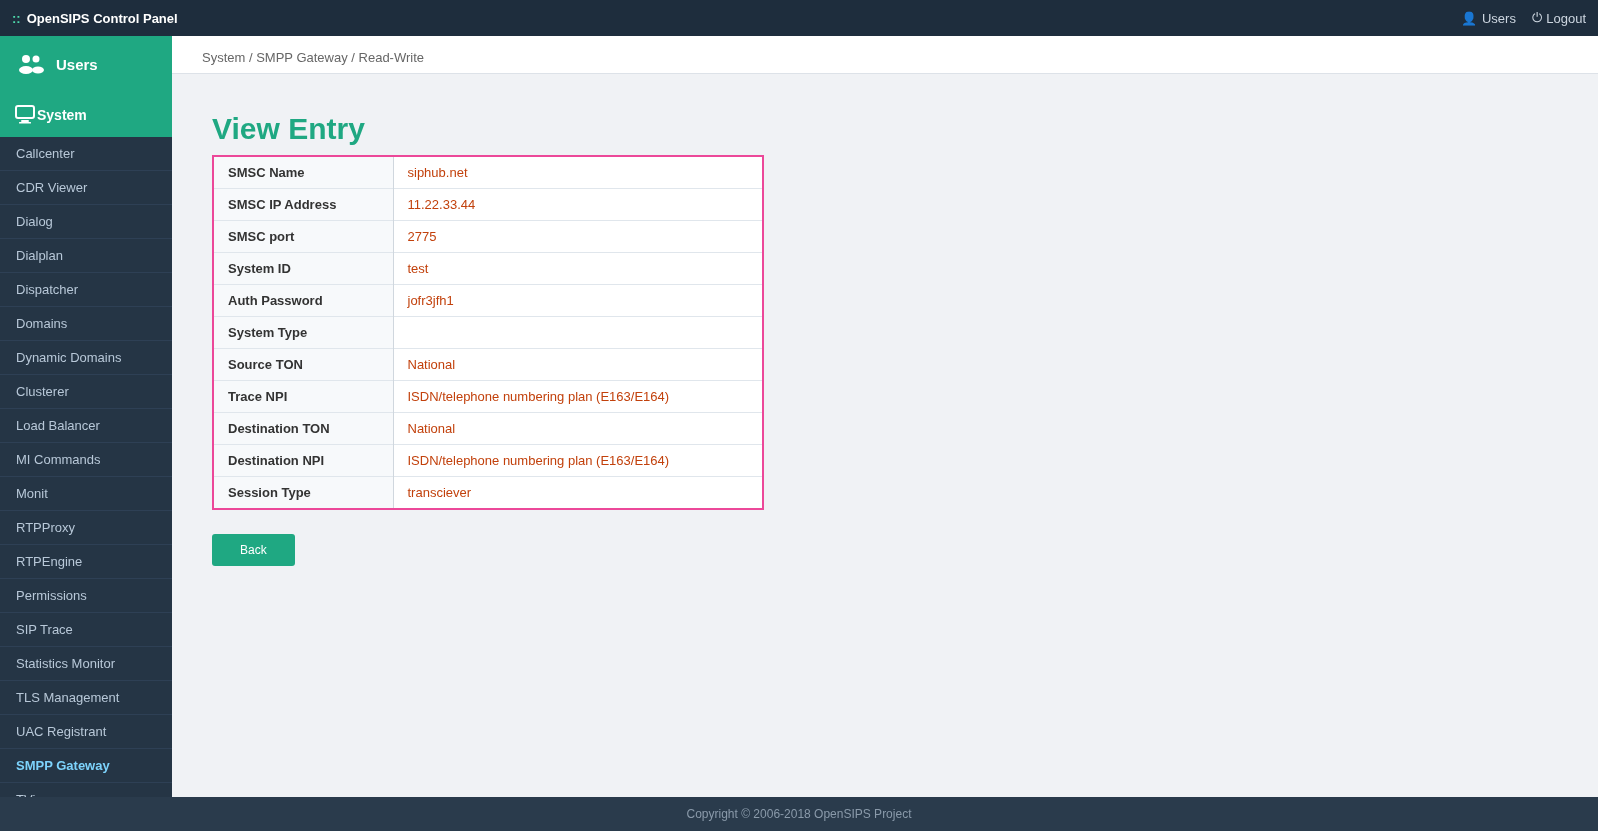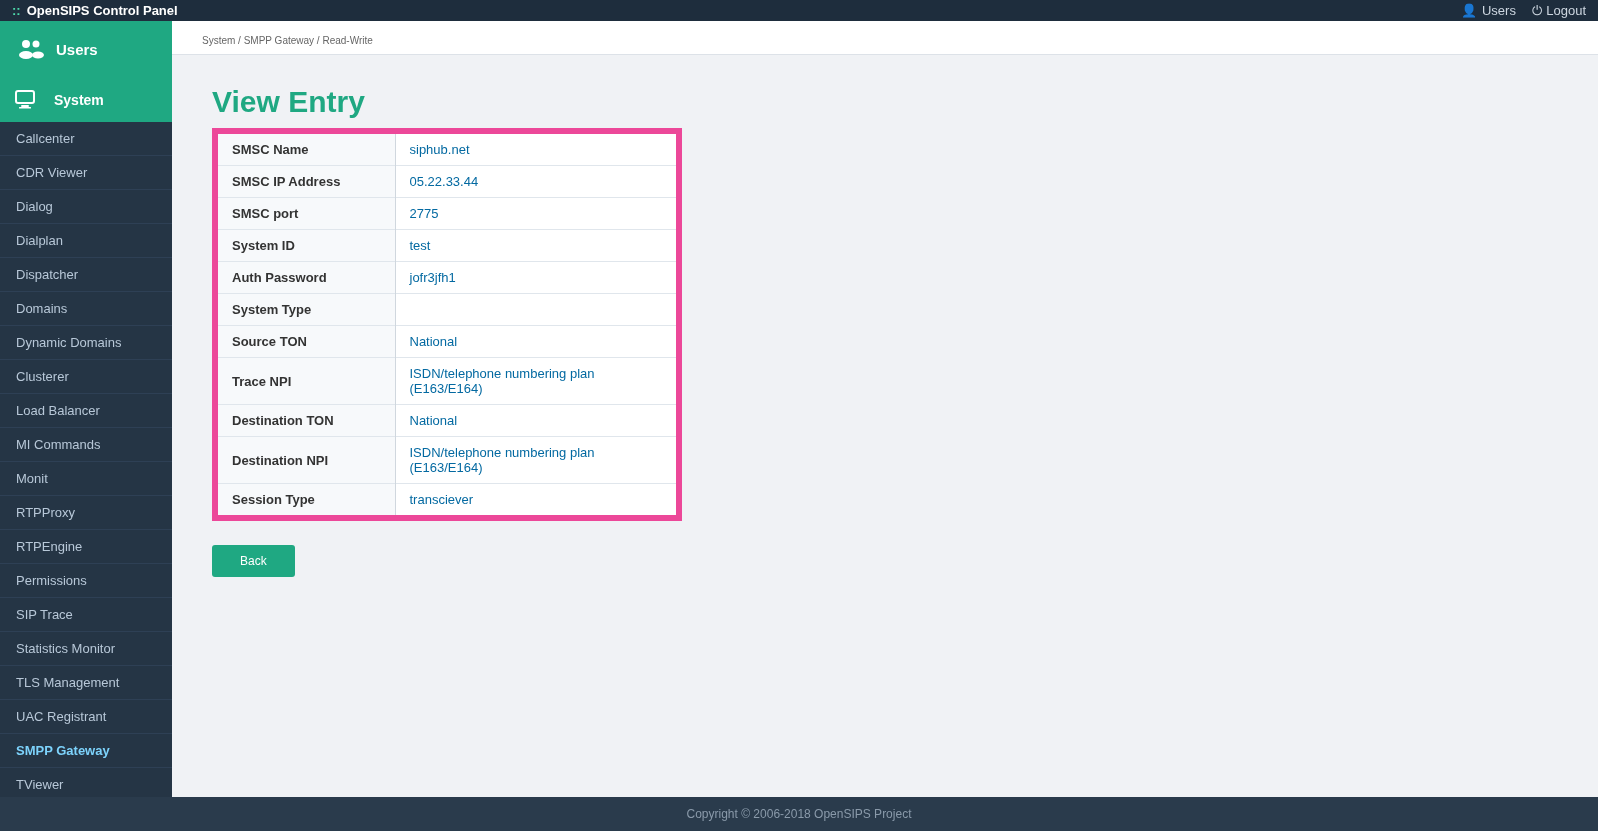--- a/index.html
+++ b/index.html
@@ -1,21 +1,21 @@
 <!DOCTYPE html>
 <html><head>
   <meta charset="utf-8">
   <style>
     * { box-sizing: border-box; margin: 0; padding: 0; }
     body { font-family: Arial, sans-serif; font-size: 14px; background: #f0f2f5; display: flex; flex-direction: column; height: 831px; overflow: hidden; }
 
     
     .topbar {
       background: #1e2d3d;
-      height: 21px;
+      height: 36px;
       display: flex;
       align-items: center;
       justify-content: space-between;
       padding: 0 12px;
       flex-shrink: 0;
     }
     .topbar-title {
       color: #fff;
       font-size: 13px;
       font-weight: bold;
@@ -75,21 +75,21 @@
       height: 32px;
       display: flex;
       align-items: center;
       justify-content: center;
     }
     .sidebar-top-item {
       background: #1fa882;
       color: #fff;
       display: flex;
       align-items: center;
-      gap: 18px;
+      gap: 1px;
       padding: 10px 14px;
       cursor: pointer;
       font-size: 14px;
       font-weight: bold;
     }
     .sidebar-item {
       color: #b8c8d8;
       padding: 9px 16px;
       cursor: pointer;
       font-size: 13px;
@@ -103,65 +103,65 @@
       display: flex;
       flex-direction: column;
       overflow-y: auto;
       background: #f0f2f5;
     }
 
     
     .breadcrumb-bar {
       padding: 14px 30px 8px 30px;
       color: #666;
-      font-size: 10px;
+      font-size: 13px;
       border-bottom: 1px solid #dde2e8;
       background: #fff;
-      margin-bottom: 0;
+      margin-bottom: 8px;
     }
 
     
     .content {
       padding: 30px 40px;
       flex: 1;
     }
 
     .view-title {
       color: #1fa882;
       font-size: 30px;
       font-weight: bold;
       margin-bottom: 9px;
     }
 
     
     .entry-table {
-      width: 470px;
+      width: 552px;
       border-collapse: collapse;
       background: #fff;
-      border: 6px solid #ec4899;
+      border: 2px solid #ec4899;
     }
     .entry-table tr {
       border-bottom: 1px solid #e0e6ec;
     }
     .entry-table tr:last-child {
       border-bottom: none;
     }
     .entry-table td {
       padding: 8px 14px;
       font-size: 13px;
     }
     .entry-table td:first-child {
       font-weight: bold;
       color: #333;
       width: 180px;
       background: #f7f9fb;
       border-right: 1px solid #d0d7de;
     }
     .entry-table td:last-child {
-      color: #0369a1;
+      color: #c2410c;
       background: #fff;
     }
 
     
     .back-btn-row {
       margin-top: 24px;
     }
     .back-btn {
       background: #1fa882;
       color: #fff;
@@ -266,21 +266,21 @@
       <div class="view-title">View Entry</div>
 
       <table class="entry-table">
         <tbody id="entry-table-body">
         <tr>
               <td>SMSC Name</td>
               <td>siphub.net</td>
             </tr>
             <tr>
               <td>SMSC IP Address</td>
-              <td>05.22.33.44</td>
+              <td>11.22.33.44</td>
             </tr>
             <tr>
               <td>SMSC port</td>
               <td>2775</td>
             </tr>
             <tr>
               <td>System ID</td>
               <td>test</td>
             </tr>
             <tr>

